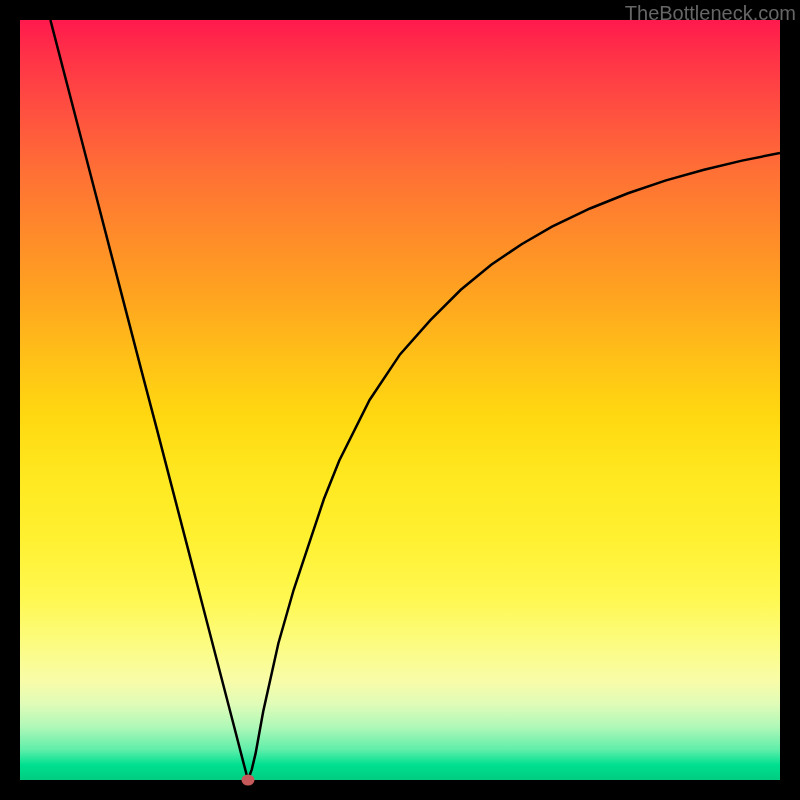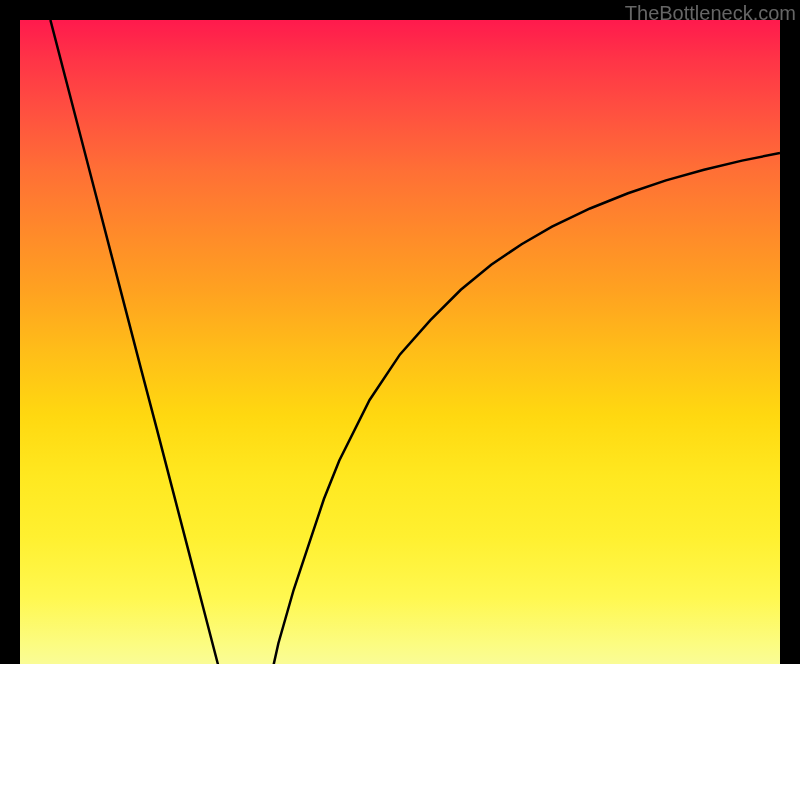--- a/index.html
+++ b/index.html
@@ -2,21 +2,21 @@
 <html><head>
 <meta charset="utf-8">
 <style>
   body {
     margin: 0;
     padding: 0;
     background: #fff;
   }
   .chart-container {
     width: 800px;
-    height: 664px;
+    height: 800px;
     position: relative;
     background: #000;
   }
   .plot-area {
     position: absolute;
     left: 20px;
     top: 20px;
     width: 760px;
     height: 760px;
     background: linear-gradient(to bottom,

